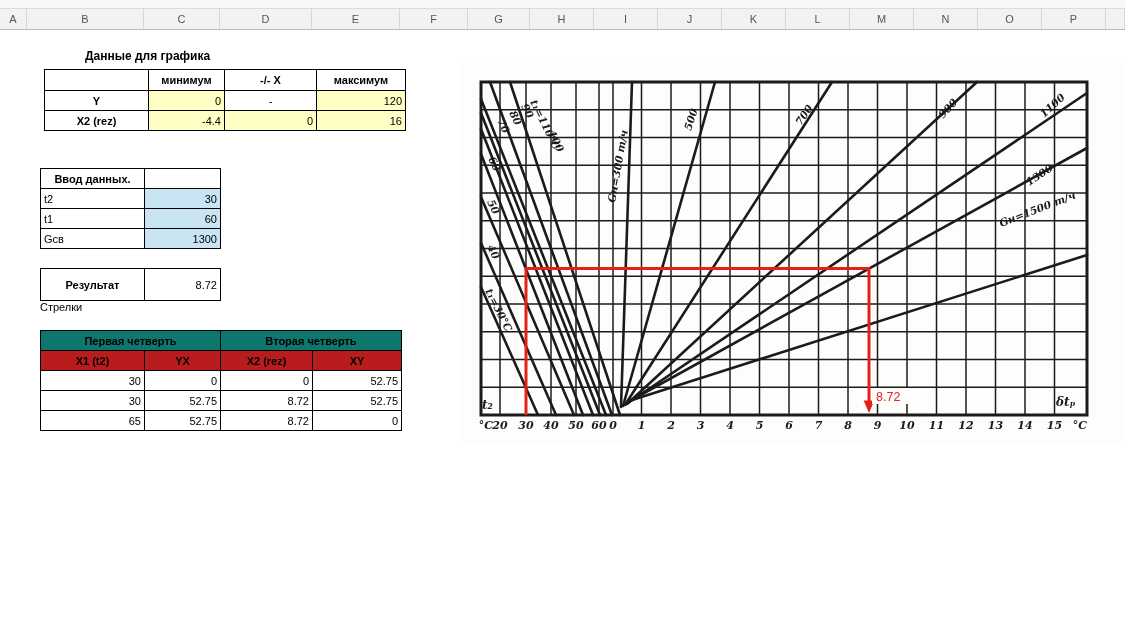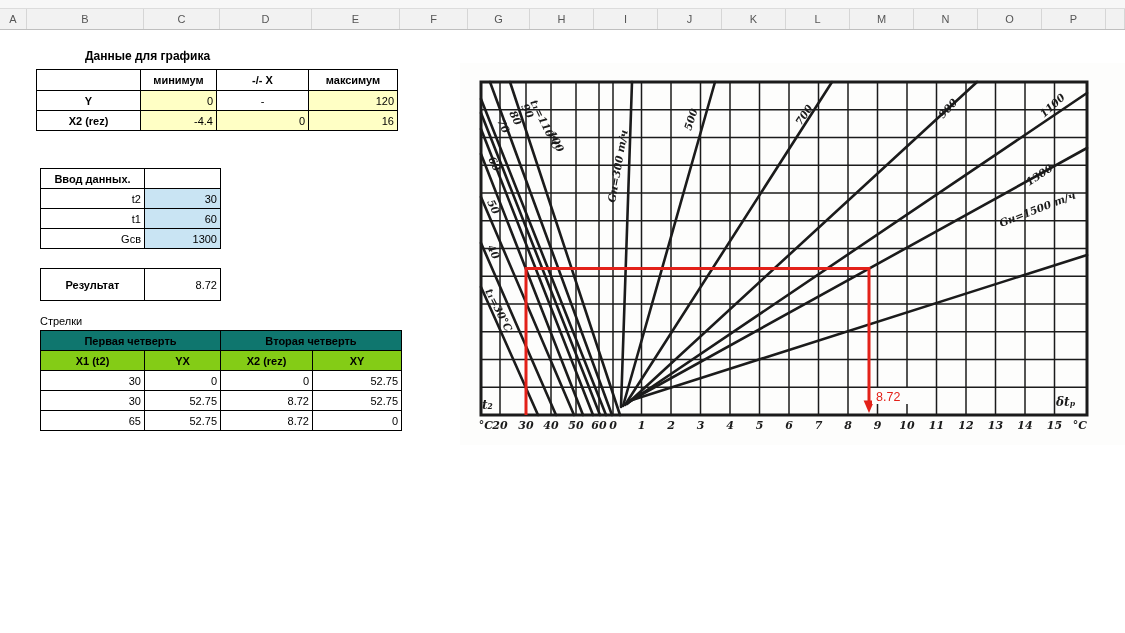--- a/index.html
+++ b/index.html
@@ -13,28 +13,28 @@
         font-size:11px;display:flex;align-items:center;justify-content:center;}
   
   .abs{position:absolute;}
   .title{font-size:12px;font-weight:bold;white-space:nowrap;}
   .title2{font-size:11px;font-weight:normal;white-space:nowrap;}
   table.sheet{border-collapse:collapse;table-layout:fixed;}
   table.sheet td{border:1px solid #000;font-size:11px;padding:0 3px;box-sizing:border-box;
                  overflow:hidden;white-space:nowrap;height:20px;}
   td.lbl{font-weight:bold;text-align:center;}
   td.lbl-left{font-weight:bold;text-align:center;}
-  td.plain-left{font-weight:normal;text-align:right;}
+  td.plain-left{font-weight:normal;text-align:left;}
   td.hdr{font-weight:bold;text-align:center;}
   td.num{text-align:right;font-weight:normal;}
   td.ctr{text-align:center;}
   .yl{background:#FFFFC5;}
   .bl{background:#C9E4F3;}
   .pk{background:#0f766e;}
-  .gr{background:#84cc16;}
+  .gr{background:#b91c1c;}
   
   #chart-wrap{position:absolute;left:460px;top:55px;width:665px;height:395px;}
   #chart-svg{width:665px;height:395px;display:block;}
 </style>
 </head>
 <body>
 <div id="stage">
 
   <div id="topstrip"></div>
   <div id="colheaders">
@@ -52,21 +52,21 @@
       <div class="colh" style="width: 64px;">L</div>
       <div class="colh" style="width: 64px;">M</div>
       <div class="colh" style="width: 64px;">N</div>
       <div class="colh" style="width: 64px;">O</div>
       <div class="colh" style="width: 64px;">P</div>
       <div class="colh" style="width: 19px;"></div>
     </div>
 
   <div class="abs title" style="left:40px;top:49px;margin-left:45px;">Данные для графика</div>
 
-  <table class="sheet abs" style="left:36px;top:69px;padding-left:36px;">
+  <table class="sheet abs" style="left:44px;top:69px;padding-left:36px;">
     <colgroup>
         <col style="width:104px">
         <col style="width:76px">
         <col style="width:92px">
         <col style="width:89px">
       </colgroup>
     <tbody>
         <tr style="height:21px">
       <td class="lbl"></td>
       <td class="hdr">минимум</td>
@@ -119,21 +119,21 @@
         <col style="width:76px">
       </colgroup>
     <tbody>
         <tr style="height:32px">
       <td class="lbl-left">Результат</td>
       <td class="num">8.72</td>
     </tr>
   </tbody>
     </table>
 
-  <div class="abs title2" style="left:40px;top:315px;">Стрелки</div>
+  <div class="abs title2" style="left:40px;top:301px;">Стрелки</div>
   <table class="sheet abs" style="left:40px;top:330px;">
     <colgroup>
         <col style="width:104px">
         <col style="width:76px">
         <col style="width:92px">
         <col style="width:89px">
       </colgroup>
     <tbody>
         <tr style="height:20px">
       <td class="hdr pk" colspan="2">Первая четверть</td>

